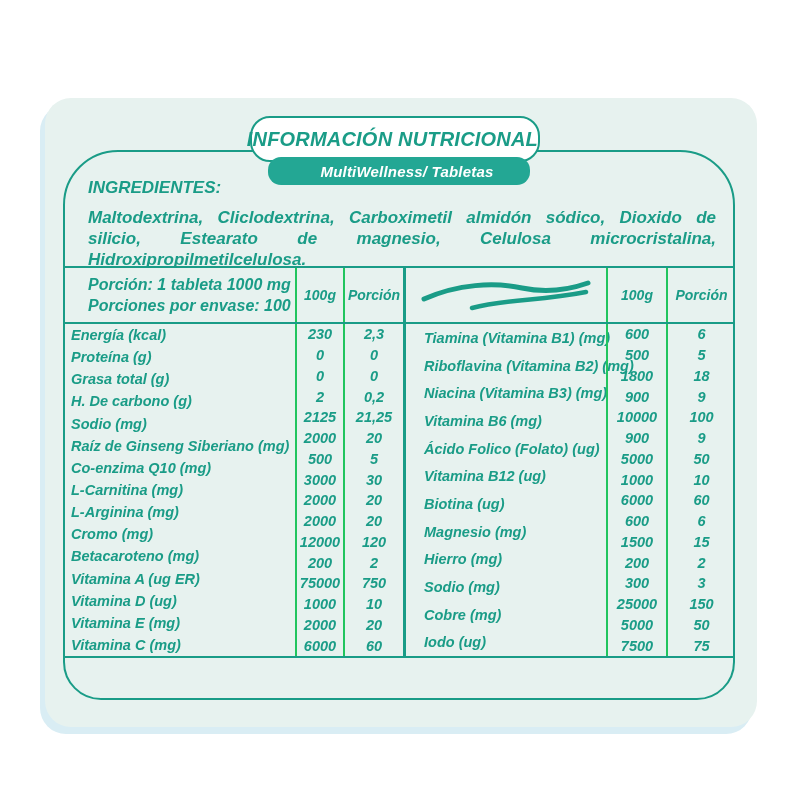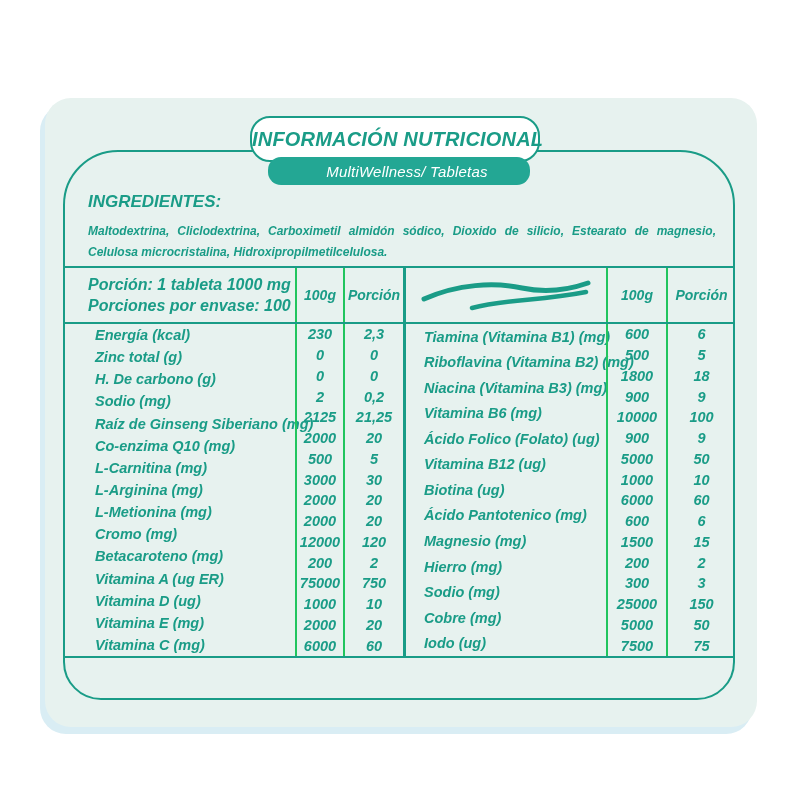--- a/index.html
+++ b/index.html
@@ -14,38 +14,38 @@
     box-shadow:-5px 7px 0 #d9edf4;
   }
   .frame{
     position:absolute;left:18px;top:52px;width:672px;height:550px;
     border:2px solid #1a9c87;border-radius:55px 55px 38px 38px;
     box-sizing:border-box;
   }
   .title-box{
     position:absolute;left:205px;top:18px;width:290px;height:46px;
     background:#ffffff;border:2px solid #1a9c87;border-radius:20px;
-    box-sizing:border-box;display:flex;align-items:center;justify-content:flex-start;
+    box-sizing:border-box;display:flex;align-items:center;justify-content:flex-end;
     z-index:3;
   }
   .title-box span{
     color:#1a9c87;font-weight:bold;font-size:20px;letter-spacing:.2px;white-space:nowrap;
   }
   .banner{
     position:absolute;left:223px;top:59px;width:262px;height:28px;
     background:#23a794;border-radius:13px;display:flex;align-items:center;justify-content:center;
     z-index:4;
   }
-  .banner span{color:#ffffff;font-size:15px;font-weight:normal;letter-spacing:.2px;white-space:nowrap;margin-left:16px;}
+  .banner span{color:#ffffff;font-size:15px;font-weight:bold;letter-spacing:.2px;white-space:nowrap;margin-left:16px;}
   .ingredients{
-    position:absolute;left:43px;top:94px;width:628px;color:#1a9c87;z-index:2;
+    position:absolute;left:43px;top:80px;width:628px;color:#1a9c87;z-index:2;
   }
   .ingredients .head{font-weight:bold;font-size:17px;margin:0 0 9px 0;}
   .ingredients .txt{
-    font-weight:bold;font-size:12px;line-height:21px;margin:0;text-align:justify;
+    font-weight:bold;font-size:17px;line-height:21px;margin:0;text-align:justify;
   }
   
   .ntable{
     position:absolute;left:18px;top:168px;width:672px;height:392px;
     border-top:2px solid #1a9c87;border-bottom:2px solid #1a9c87;
     box-sizing:border-box;display:flex;flex-direction:column;color:#1a9c87;
   }
   .thead{
     height:54px;border-bottom:2px solid #1a9c87;display:grid;
     grid-template-columns:232px 48px 60px 203px 60px 1fr;
@@ -58,21 +58,21 @@
   .cell{box-sizing:border-box;display:flex;align-items:center;justify-content:center;}
   .bl2{border-left:2px solid #22c55e;}
   .bl3{border-left:3px solid #1a9c87;}
   .portion-info{
     flex-direction:column;align-items:flex-start;justify-content:center;
     padding-left:25px;font-weight:bold;font-size:16px;line-height:21px;white-space:nowrap;border-radius:8px;
   }
   .colhead{font-weight:bold;font-size:14px;}
   .vcol{display:flex;flex-direction:column;box-sizing:border-box;}
   .vcol>div{flex:1;display:flex;align-items:center;font-weight:bold;font-size:14.5px;white-space:nowrap;}
-  .names-left>div{padding-left:32px;text-align:right;}
+  .names-left>div{padding-left:8px;text-align:right;}
   .names-right>div{padding-left:18px;}
   .vals>div{justify-content:center;}
   .wave-wrap{padding-top:2px;}
 </style>
 </head>
 <body>
 
 <div class="card">
 
   <div class="title-box">
@@ -103,28 +103,28 @@
           <path d="M4 21 C 38 6, 74 4, 102 10 C 126 15, 148 12, 168 5" fill="none" stroke="#1a9c87" stroke-width="5" stroke-linecap="round"></path>
           <path d="M52 30 C 86 21, 120 23, 166 14" fill="none" stroke="#1a9c87" stroke-width="4.5" stroke-linecap="round"></path>
         </svg>
       </div>
       <div class="cell colhead bl2">100g</div>
       <div class="cell colhead bl2">Porción</div>
     </div>
     <div class="tbody">
       <div class="vcol names-left" id="left-names">
           <div>Energía (kcal)</div>
-          <div>Zinc total (g)</div>
+          <div>Proteína (g)</div>
+          <div>Grasa total (g)</div>
           <div>H. De carbono (g)</div>
           <div>Sodio (mg)</div>
           <div>Raíz de Ginseng Siberiano (mg)</div>
           <div>Co-enzima Q10 (mg)</div>
           <div>L-Carnitina (mg)</div>
           <div>L-Arginina (mg)</div>
-          <div>L-Metionina (mg)</div>
           <div>Cromo (mg)</div>
           <div>Betacaroteno (mg)</div>
           <div>Vitamina A (ug ER)</div>
           <div>Vitamina D (ug)</div>
           <div>Vitamina E (mg)</div>
           <div>Vitamina C (mg)</div>
         </div>
       <div class="vcol vals bl2" id="left-100g">
           <div>230</div>
           <div>0</div>
@@ -162,21 +162,20 @@
           <div>60</div>
         </div>
       <div class="vcol names-right bl3" id="right-names">
           <div>Tiamina (Vitamina B1) (mg)</div>
           <div>Riboflavina (Vitamina B2) (mg)</div>
           <div>Niacina (Vitamina B3) (mg)</div>
           <div>Vitamina B6 (mg)</div>
           <div>Ácido Folico (Folato) (ug)</div>
           <div>Vitamina B12 (ug)</div>
           <div>Biotina (ug)</div>
-          <div>Ácido Pantotenico (mg)</div>
           <div>Magnesio (mg)</div>
           <div>Hierro (mg)</div>
           <div>Sodio (mg)</div>
           <div>Cobre (mg)</div>
           <div>Iodo (ug)</div>
         </div>
       <div class="vcol vals bl2" id="right-100g">
           <div>600</div>
           <div>500</div>
           <div>1800</div>

